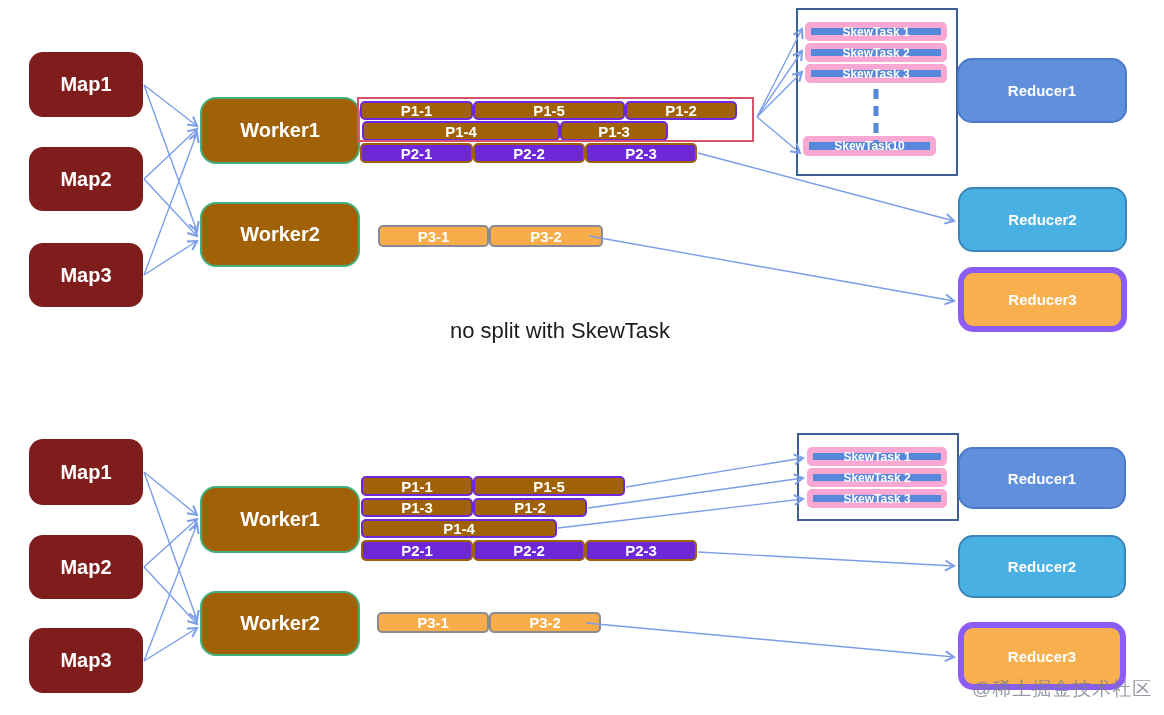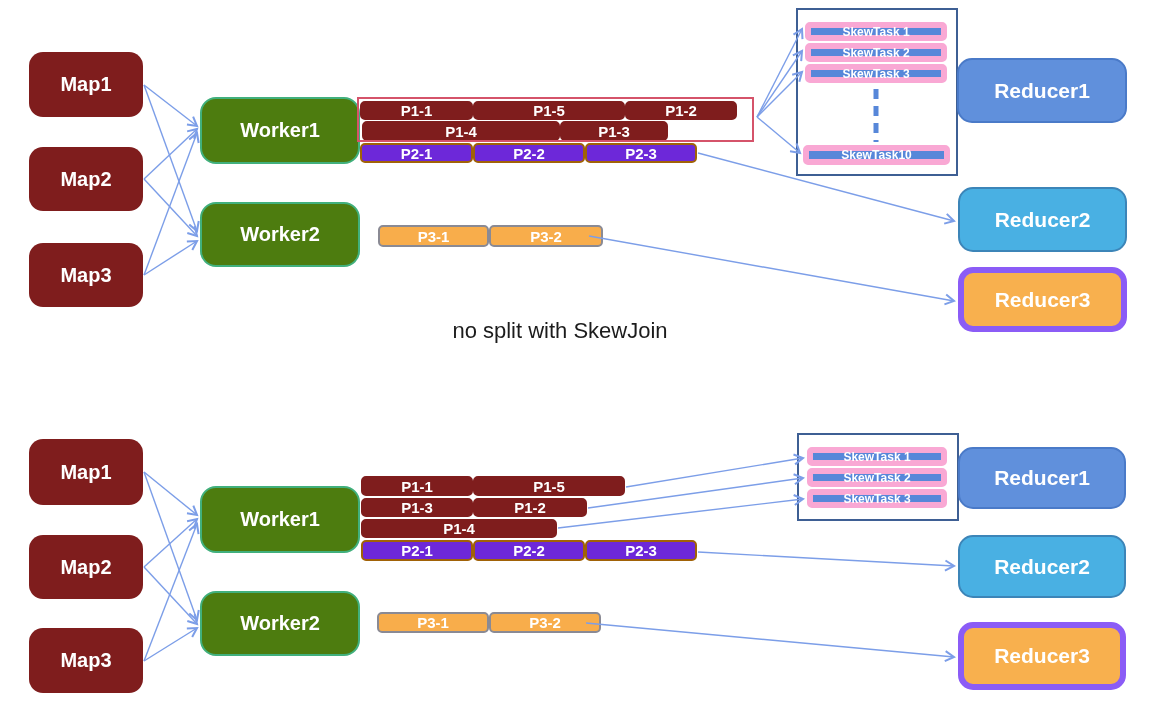--- a/index.html
+++ b/index.html
@@ -6,28 +6,28 @@
   .stage{
     position:relative;width:1164px;height:715px;background:#ffffff;overflow:hidden;
     font-family:"Liberation Sans", sans-serif;
   }
   .wires{position:absolute;left:0;top:0;z-index:6;pointer-events:none;}
   .box{
     position:absolute;display:flex;align-items:center;justify-content:center;
     color:#fff;box-sizing:border-box;z-index:3;white-space:nowrap;
   }
   .map{background:#7f1d1d;border-radius:14px;font-size:20px;font-weight:600;}
-  .worker{background:#4d7c0f;border:2px solid #41B07D;border-radius:16px;font-size:20px;font-weight:600;}
+  .worker{background:#a16207;border:2px solid #41B07D;border-radius:16px;font-size:20px;font-weight:600;}
   .bar{border-radius:5px;font-size:15px;font-weight:bold;z-index:4;}
-  .bar-blue{background:#7f1d1d;border:2px solid #7f1d1d;}
+  .bar-blue{background:#a16207;border:2px solid #6d28d9;}
   .bar-cyan{background:#6d28d9;border:2px solid #a16207;}
   .bar-orange{background:#F8AD4B;border:2px solid #8A8A94;margin-left:16px;}
   .skew-container{position:absolute;background:#ffffff;border:2px solid #3E5F94;box-sizing:border-box;z-index:2;}
   .skewtask{background:#5787D9;border:6px solid #f9a8d4;border-radius:5px;font-size:12px;font-weight:bold;z-index:4;}
-  .reducer{border-radius:15px;font-size:21px;font-weight:600;}
+  .reducer{border-radius:15px;font-size:15px;font-weight:600;}
   .reducer-1{background:#6090DC;border:2px solid #4A7AC8;}
   .reducer-2{background:#49B0E3;border:2px solid #3C85B8;}
   .reducer-3{background:#F8B04E;border:6px solid #8b5cf6;}
   .highlight-box{position:absolute;border:2px solid #D5536A;box-sizing:border-box;z-index:5;background:transparent;}
   .caption{
     position:absolute;color:#1c1c1c;font-size:22px;text-align:center;z-index:3;
   }
   .watermark{
     position:absolute;color:rgba(120,126,138,0.78);font-size:19px;z-index:8;letter-spacing:1px;
   }
@@ -96,27 +96,27 @@
   <div class="box bar bar-cyan" style="left:473px;top:143px;width:112px;height:20px">P2-2</div>
   <div class="box bar bar-cyan" style="left:585px;top:143px;width:112px;height:20px">P2-3</div>
 
   <div class="box bar bar-orange" style="left:362px;top:225px;width:111px;height:22px">P3-1</div>
   <div class="box bar bar-orange" style="left:473px;top:225px;width:114px;height:22px">P3-2</div>
 
   <div class="skew-container" style="left:796px;top:8px;width:162px;height:168px"></div>
   <div class="box skewtask" style="left:805px;top:22px;width:142px;height:19px">SkewTask 1</div>
   <div class="box skewtask" style="left:805px;top:43px;width:142px;height:19px">SkewTask 2</div>
   <div class="box skewtask" style="left:805px;top:64px;width:142px;height:19px">SkewTask 3</div>
-  <div class="box skewtask" style="left:803px;top:145px;width:147px;height:20px">SkewTask10</div>
+  <div class="box skewtask" style="left:803px;top:136px;width:133px;height:20px">SkewTask10</div>
 
   <div class="box reducer reducer-1" style="left:957px;top:58px;width:170px;height:65px">Reducer1</div>
   <div class="box reducer reducer-2" style="left:958px;top:187px;width:169px;height:65px">Reducer2</div>
   <div class="box reducer reducer-3" style="left:958px;top:267px;width:169px;height:65px">Reducer3</div>
 
-  <div class="caption" style="left:395px;top:318px;width:330px">no split with SkewJoin</div>
+  <div class="caption" style="left:395px;top:318px;width:330px">no split with SkewTask</div>
 
   <div class="box map" style="left:29px;top:439px;width:114px;height:66px">Map1</div>
   <div class="box map" style="left:29px;top:535px;width:114px;height:64px">Map2</div>
   <div class="box map" style="left:29px;top:628px;width:114px;height:65px">Map3</div>
 
   <div class="box worker" style="left:200px;top:486px;width:160px;height:67px">Worker1</div>
   <div class="box worker" style="left:200px;top:591px;width:160px;height:65px">Worker2</div>
 
   <div class="box bar bar-blue" style="left:361px;top:476px;width:112px;height:20px">P1-1</div>
   <div class="box bar bar-blue" style="left:473px;top:476px;width:152px;height:20px">P1-5</div>
@@ -133,13 +133,14 @@
 
   <div class="skew-container" style="left:797px;top:433px;width:162px;height:88px"></div>
   <div class="box skewtask" style="left:807px;top:447px;width:140px;height:19px">SkewTask 1</div>
   <div class="box skewtask" style="left:807px;top:468px;width:140px;height:19px">SkewTask 2</div>
   <div class="box skewtask" style="left:807px;top:489px;width:140px;height:19px">SkewTask 3</div>
 
   <div class="box reducer reducer-1" style="left:958px;top:447px;width:168px;height:62px">Reducer1</div>
   <div class="box reducer reducer-2" style="left:958px;top:535px;width:168px;height:63px">Reducer2</div>
   <div class="box reducer reducer-3" style="left:958px;top:622px;width:168px;height:68px">Reducer3</div>
 
+  <div class="watermark" style="left:972px;top:676px">@稀土掘金技术社区</div>
 </div>
 
 </body></html>

